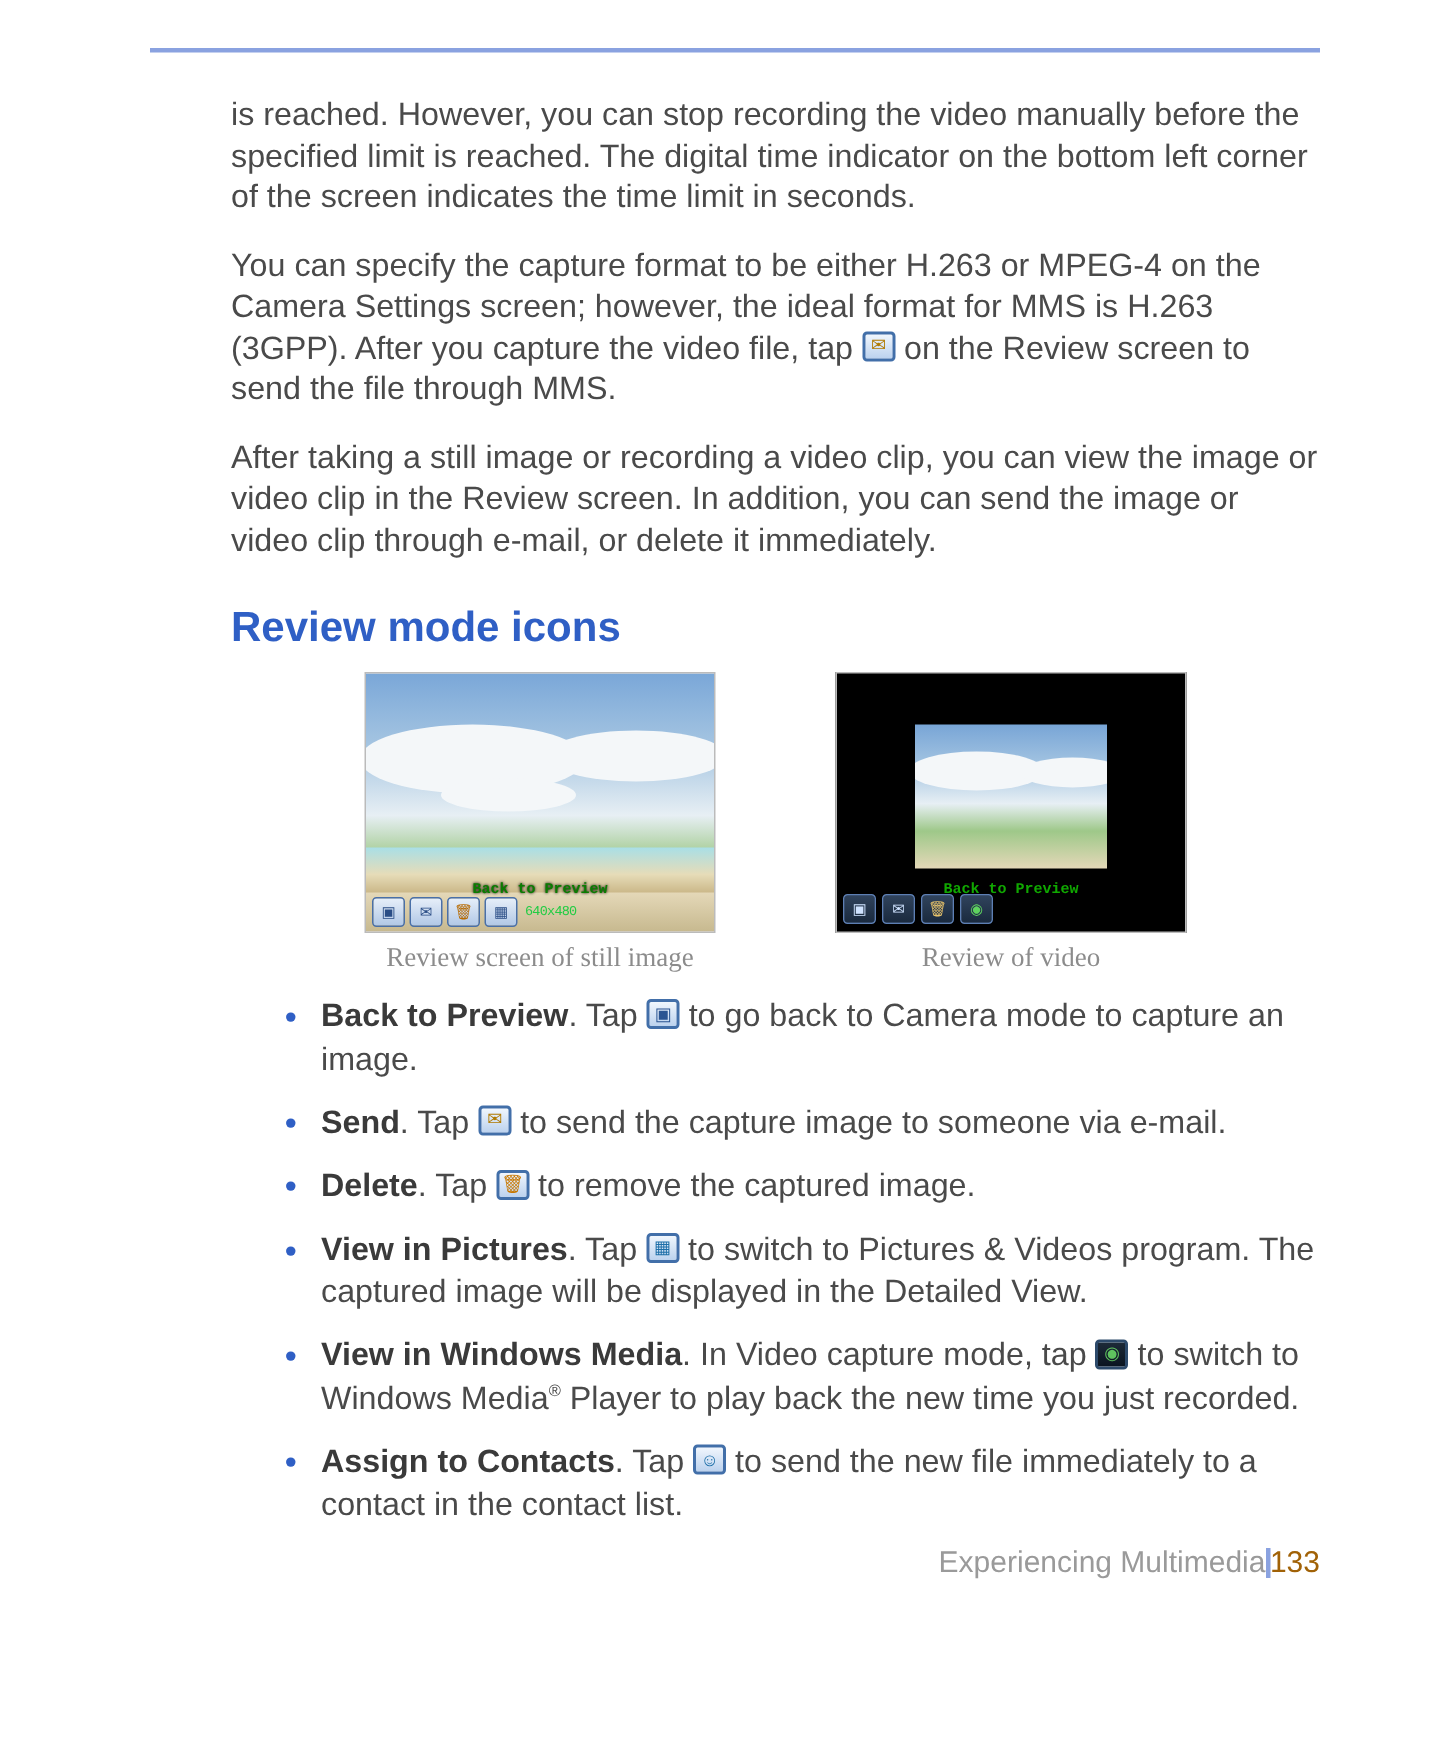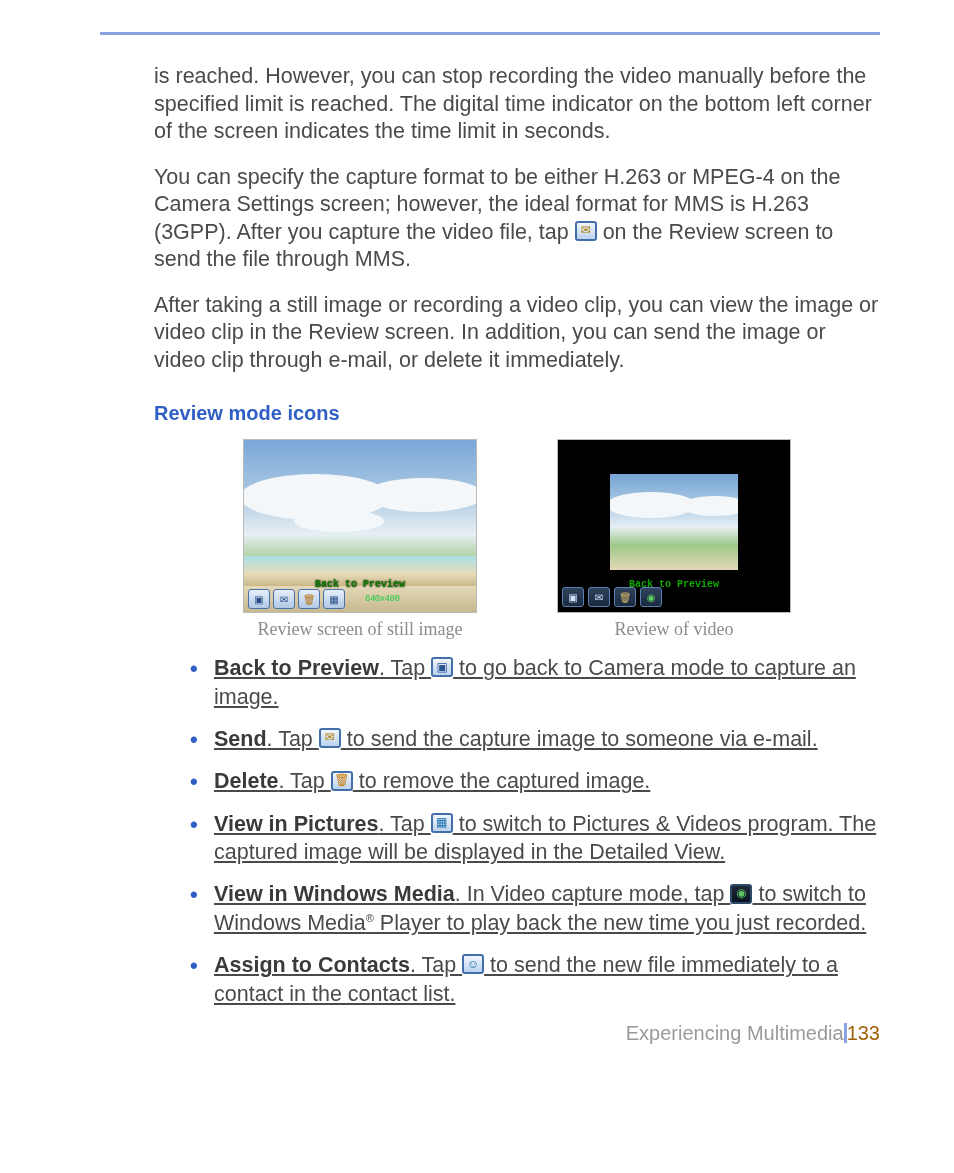--- a/index.html
+++ b/index.html
@@ -29,21 +29,21 @@
   }
   h2.section {
     font-size: 27px;
     color: #8f8f8f;
     font-weight: bold;
     margin: 36px 0 6px 0;
   }
   .subhead {
     color: #2f5fc5;
     font-weight: bold;
-    font-size: 20px;
+    font-size: 28px;
     margin: 28px 0 14px 0;
   }
   .figures {
     display: flex;
     gap: 80px;
     justify-content: center;
     margin: 12px 0 8px 0;
   }
   .figure {
     text-align: center;
@@ -109,21 +109,21 @@
     background: linear-gradient(#e6eef9, #b1c8e6);
     font-size: 10px;
     display:flex; align-items:center; justify-content:center;
     color:#2a4d86;
   }
   .toolbar .btn.del { color:#b76a00; }
   .toolbar .meta {
     font-size: 9px;
     color: #2c4;
     font-family: "Courier New", monospace;
-    margin-left: 17px;
+    margin-left: 2px;
     letter-spacing: -0.5px;
     text-align: right;
   }
 
   
   .thumb-video {
     width: 232px;
     height: 172px;
     border: 1px solid #bbb;
     background: #000;
@@ -197,21 +197,20 @@
     padding: 0 0 0 36px;
     margin: 14px 0 0 0;
   }
   ul.icons-list > li {
     position: relative;
     font-size: 21.5px;
     line-height: 1.32;
     color: #4a4a4a;
     padding-left: 24px;
     margin-bottom: 14px;
-    text-decoration: underline;
   }
   ul.icons-list > li::before {
     content: "•";
     position: absolute;
     left: 0;
     top: 0;
     color: #2f5fc5;
     font-size: 22px;
     font-weight: bold;
   }

